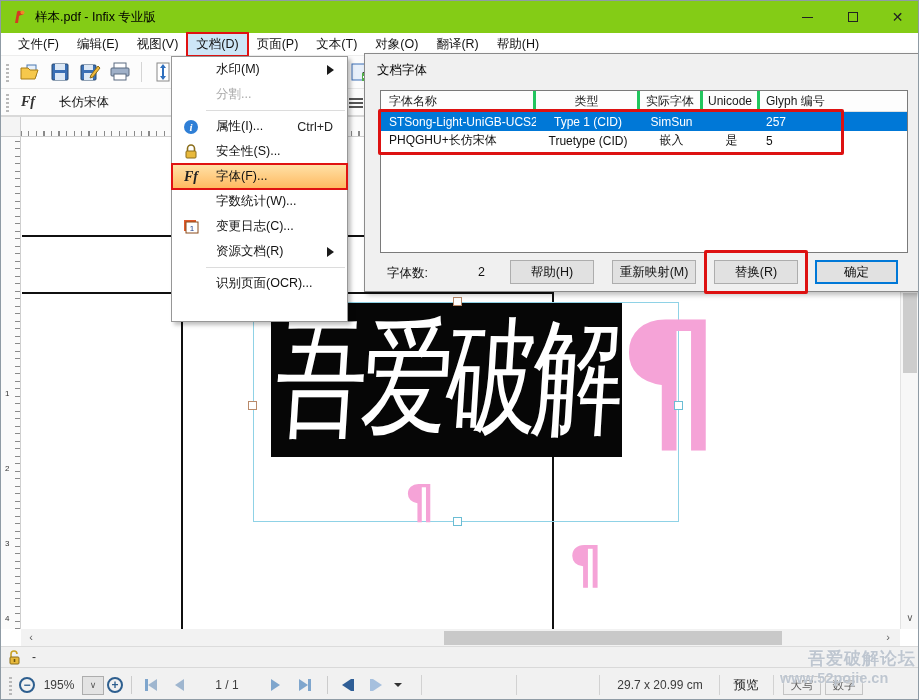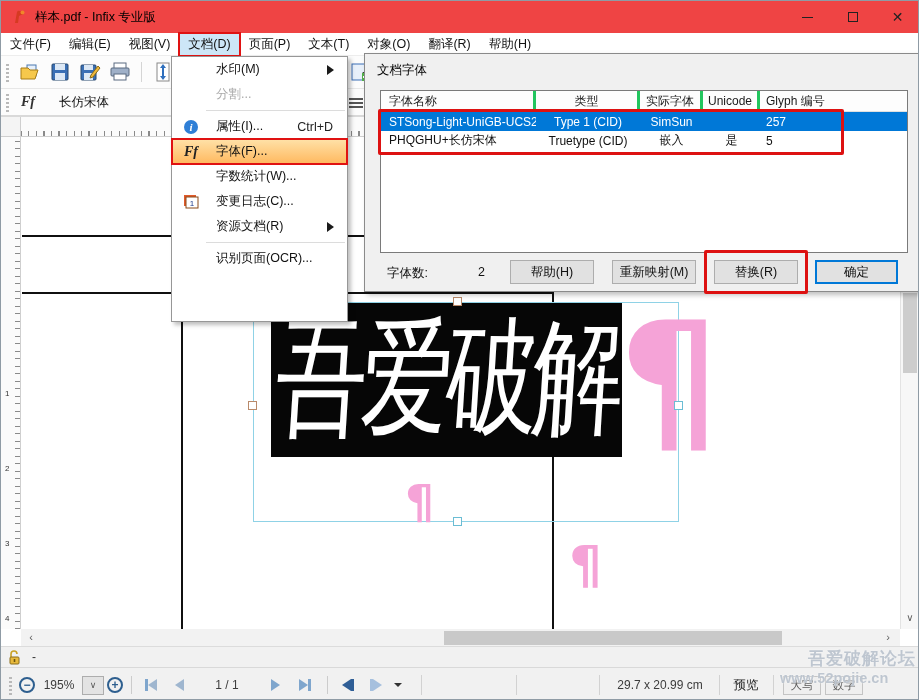--- a/index.html
+++ b/index.html
@@ -1,29 +1,29 @@
 <!DOCTYPE html>
 <html><head>
 <meta charset="utf-8">
 <style>
   * { margin:0; padding:0; box-sizing:border-box; }
   body { font-family:"Liberation Sans","DejaVu Sans",sans-serif; background:#fff; }
   #win { position:relative; width:919px; height:700px; background:#fff; border:1px solid #8f9ba5; overflow:hidden; font-size:12px; color:#111; }
 
   
-  #titlebar { position:absolute; left:0; top:0; width:919px; height:32px; background:#ef4444; display:flex; align-items:center; }
+  #titlebar { position:absolute; left:0; top:0; width:919px; height:32px; background:#84cc16; display:flex; align-items:center; }
   #titleicon { margin-left:10px; width:16px; height:16px; }
   #titletext { margin-left:8px; font-size:12.5px; color:#000; }
   .wbtns { position:absolute; right:0; top:0; height:32px; display:flex; }
   .wbtn { width:45px; height:32px; display:flex; align-items:center; justify-content:center; color:#222; font-size:14px; }
   .wbtn .sq { width:10px; height:10px; border:1px solid #222; }
   .wbtn .mn { width:11px; height:1px; background:#222; }
 
   
-  #menubar { position:absolute; left:0; top:32px; width:919px; height:23px; background:#fff; display:flex; align-items:center; border-bottom:1px solid #ededed; }
+  #menubar { position:absolute; left:0; top:32px; width:919px; height:23px; background:#fff; display:flex; align-items:center; padding-left:8px; border-bottom:1px solid #ededed; }
   .mb-item { padding:3px 9px; font-size:12.5px; position:relative; }
   .mb-item.hl { background:#cde6f7; outline:2px solid #e01212; outline-offset:-1px; }
 
   
   #toolbar1 { position:absolute; left:0; top:55px; width:919px; height:33px; background:#fcfcfc; border-bottom:1px solid #e7e7e7; display:flex; align-items:center; }
   #toolbar2 { position:absolute; left:0; top:88px; width:919px; height:27px; background:#fcfcfc; border-bottom:1px solid #d9d9d9; display:flex; align-items:center; }
   .grip { width:3px; height:20px; margin:0 6px 0 5px; background-image:repeating-linear-gradient(0deg,#b9b9b9 0 2px,transparent 2px 4px); }
   .tbico { width:24px; height:24px; margin:0 3px; display:flex; align-items:center; justify-content:center; }
   .tbsep { width:1px; height:20px; background:#d5d5d5; margin:0 6px; }
   #ff-label { font-family:"Liberation Serif","DejaVu Serif",serif; font-style:italic; font-weight:bold; font-size:14px; color:#333; margin:0 8px 0 6px; }
@@ -322,20 +322,29 @@
     <div class="mi">
       <span class="mi-ico">
         <svg width="16" height="16" viewBox="0 0 16 16">
             <circle cx="8" cy="8" r="7" fill="#2f7fd6"></circle>
             <text x="8" y="12" font-size="11" font-family="serif" font-style="italic" font-weight="bold" fill="#fff" text-anchor="middle">i</text>
           </svg>
       </span>
       <span class="lbl">属性(I)...</span>
       <span class="sc">Ctrl+D</span>
     </div>
+    <div class="mi">
+      <span class="mi-ico">
+        <svg width="14" height="15" viewBox="0 0 14 15">
+            <path d="M3.5 7 V4.5 a3.5 3.5 0 0 1 7 0 V7" fill="none" stroke="#8a6d1a" stroke-width="1.6"></path>
+            <rect x="2" y="7" width="10" height="7" rx="1" fill="#e8b93c" stroke="#8a6d1a"></rect>
+          </svg>
+      </span>
+      <span class="lbl">安全性(S)...</span>
+    </div>
     <div class="mi hl">
       <span class="mi-ico ffico">Ff</span>
       <span class="lbl">字体(F)...</span>
     </div>
     <div class="mi">
       <span class="lbl">字数统计(W)...</span>
     </div>
     <div class="mi">
       <span class="mi-ico">
         <svg width="16" height="15" viewBox="0 0 16 15">

